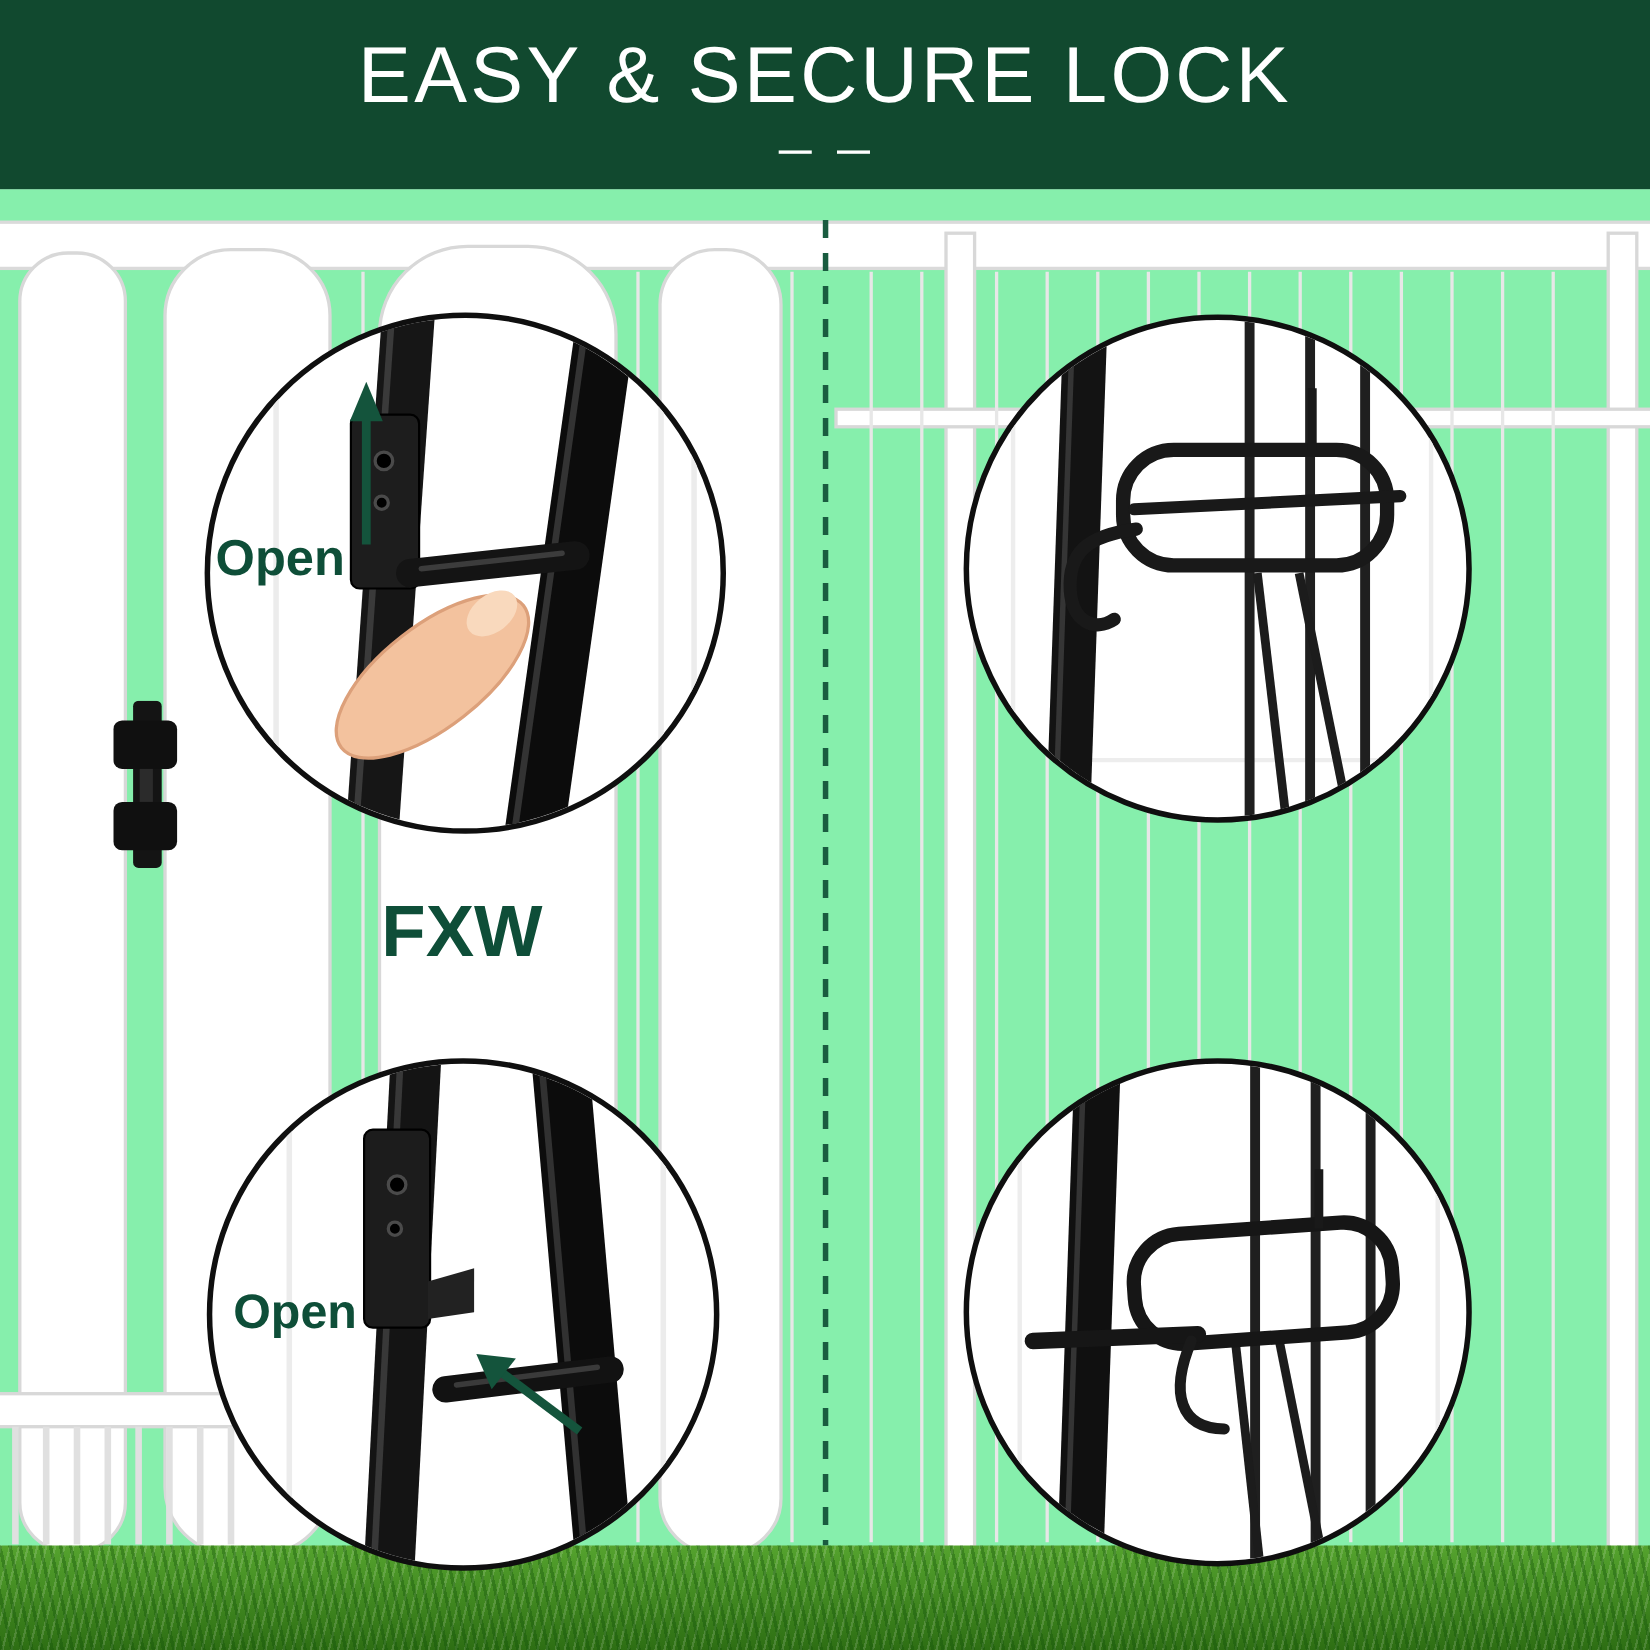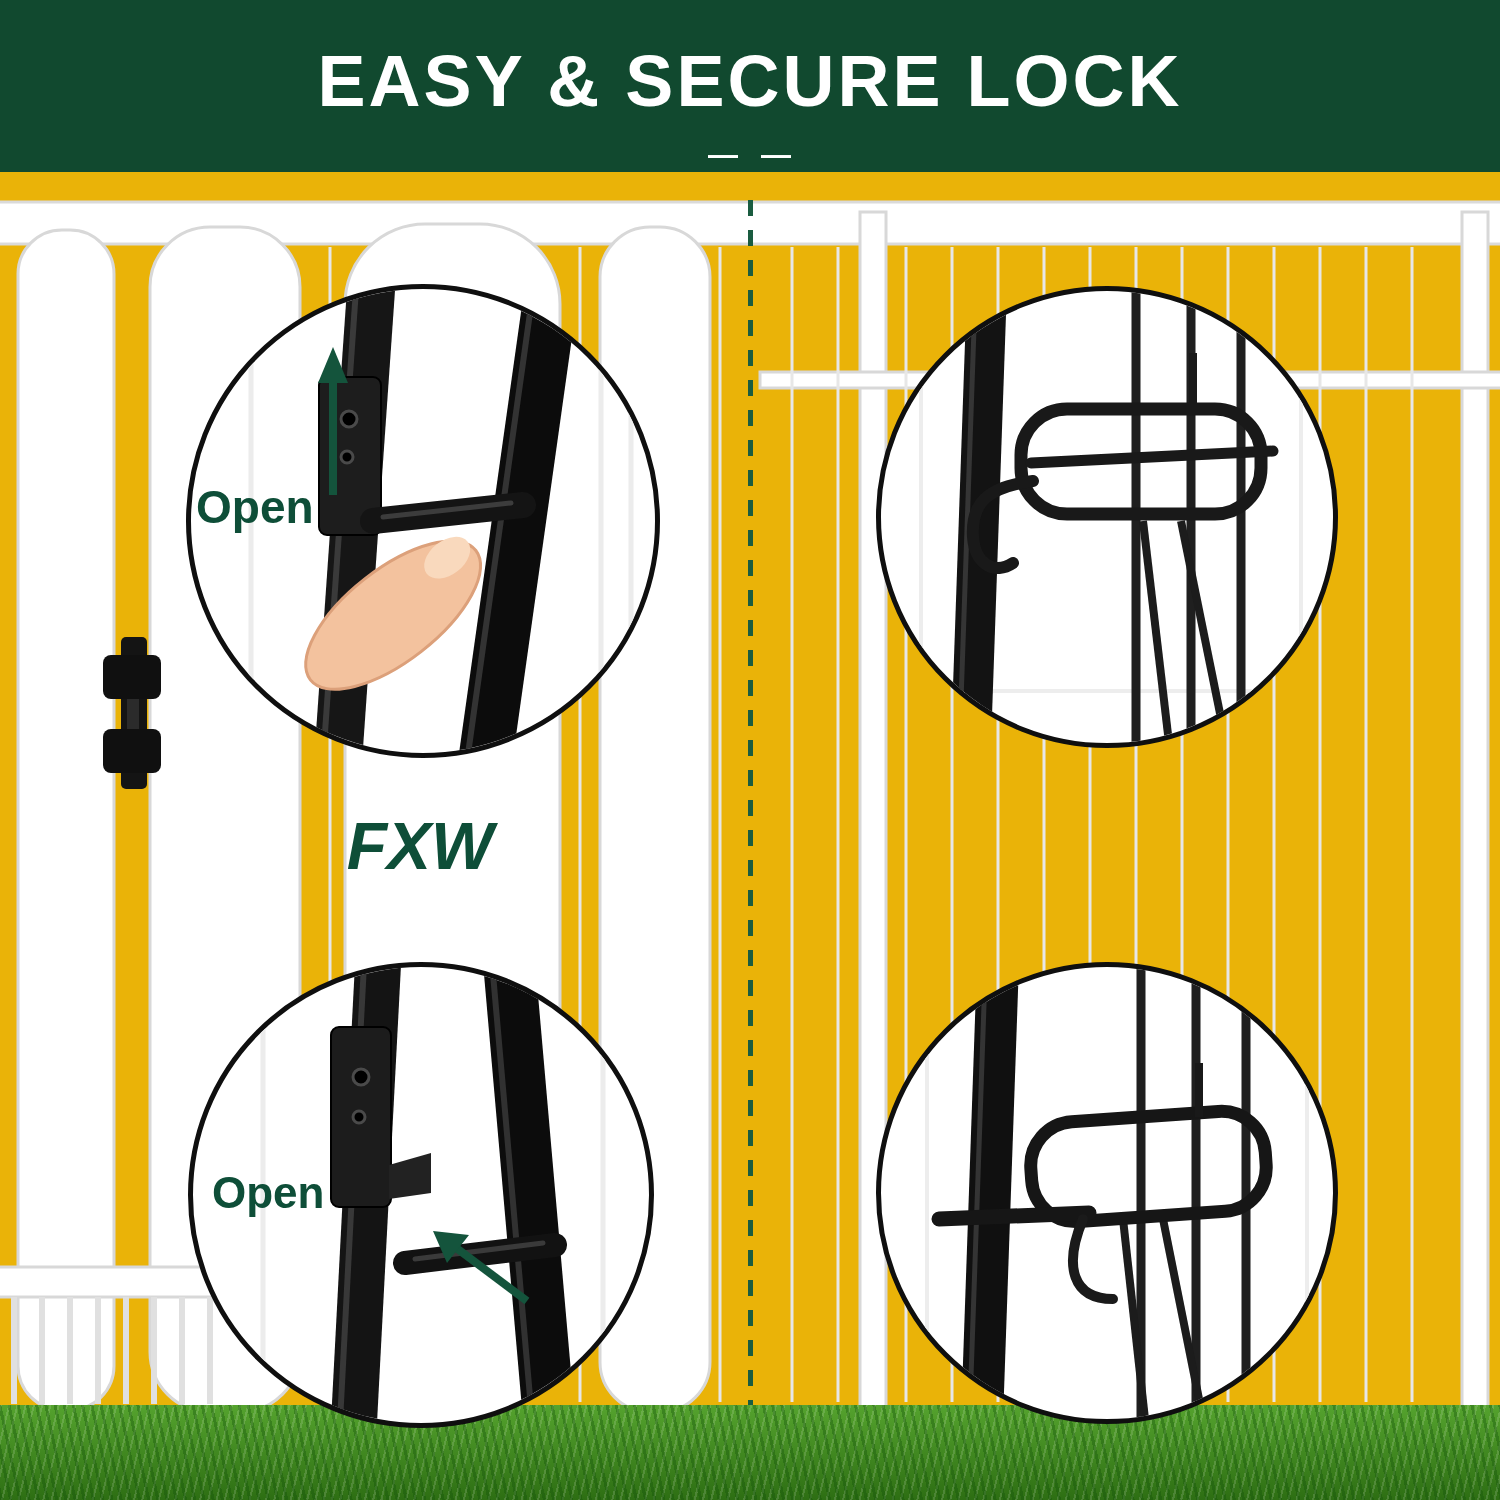--- a/index.html
+++ b/index.html
@@ -6,29 +6,29 @@
   .canvas{
     position:relative;width:1500px;height:1500px;overflow:hidden;
     font-family:"Liberation Sans",sans-serif;background:#ffffff;
   }
   
   .banner{
     position:absolute;left:0;top:0;width:1500px;height:172px;
     background:#11492F;color:#fff;text-align:center;z-index:5;
   }
   .banner-title{
-    margin:16px;padding-top:24px;font-size:72px;font-weight:700;letter-spacing:3px;
+    margin:4px;padding-top:24px;font-size:72px;font-weight:400;letter-spacing:3px;
   }
   .banner-sub{
     margin-top:10px;font-size:30px;font-weight:500;letter-spacing:1px;
     display:flex;align-items:center;justify-content:center;gap:22px;
   }
   .banner-sub .dash{font-weight:700;}
   
-  .main{position:absolute;left:0;top:172px;width:1500px;height:1328px;background:#eab308;}
+  .main{position:absolute;left:0;top:172px;width:1500px;height:1328px;background:#86efac;}
   .fence-bg{position:absolute;left:0;top:0;z-index:0;}
   .divider{
     position:absolute;left:748px;top:28px;width:5px;height:1205px;z-index:1;
     background:repeating-linear-gradient(to bottom,#1A5C40 0 16px,transparent 16px 30px);
   }
   .hinge{position:absolute;left:103px;top:465px;z-index:1;}
   
   .circle{
     position:absolute;border:5px solid #0f0f0f;border-radius:50%;
     overflow:hidden;background:#fff;z-index:2;
@@ -38,21 +38,21 @@
   .c3{left:876px;top:114px;width:452px;height:452px;}
   .c4{left:876px;top:790px;width:452px;height:452px;}
   .circle svg{display:block;width:100%;height:100%;}
   
   .callout-label{
     position:absolute;z-index:3;font-weight:800;color:#0E4E38;
   }
   .open-label{left:196px;top:308px;font-size:46px;}
   .lock-label{left:212px;top:996px;font-size:44px;}
   .brand-label{
-    position:absolute;z-index:3;font-weight:800;text-align:center;font-size:66px;font-style:italic;
+    position:absolute;z-index:3;font-weight:800;text-align:center;font-size:66px;
   }
   .fxw{left:310px;top:636px;width:220px;color:#0E4E38;}
   .others{left:950px;top:636px;width:310px;color:#4D4D4D;}
   
   .grass{
     position:absolute;left:0;top:1233px;width:1500px;height:95px;z-index:1;
     background:
       repeating-linear-gradient(78deg, rgba(16,80,8,.35) 0 3px, rgba(0,0,0,0) 3px 9px),
       repeating-linear-gradient(104deg, rgba(255,255,255,.14) 0 2px, rgba(0,0,0,0) 2px 8px),
       linear-gradient(#55a32e,#2d6e13);

